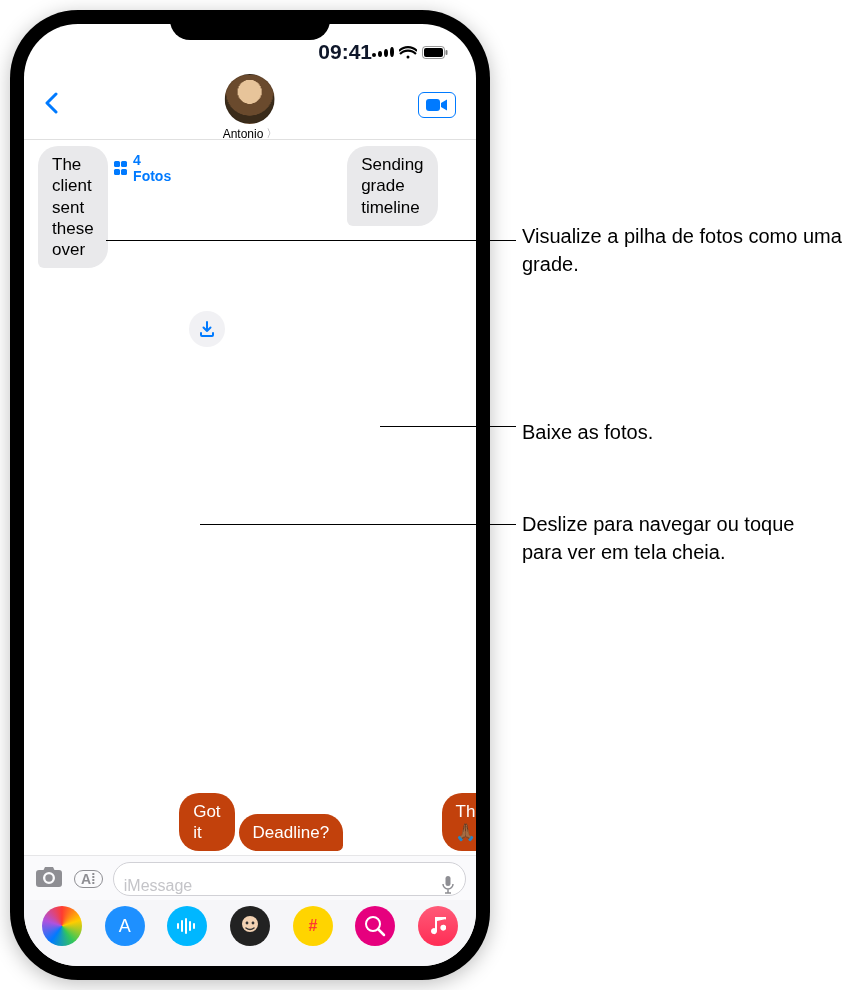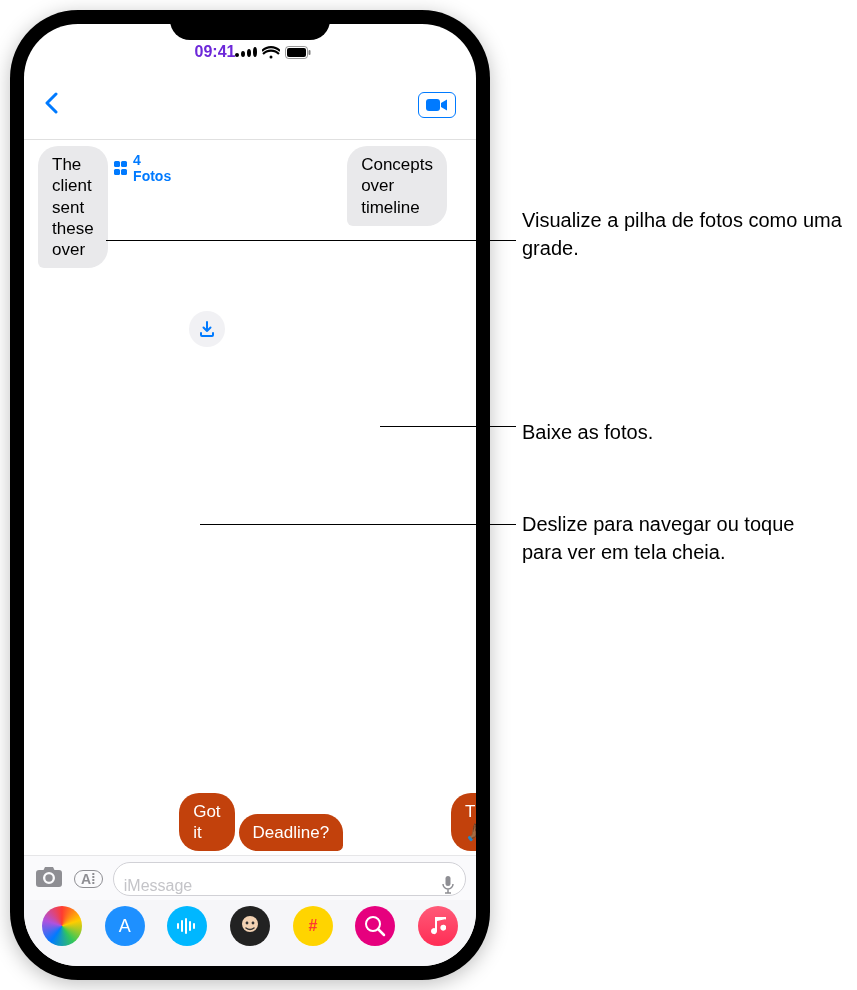--- a/index.html
+++ b/index.html
@@ -44,25 +44,25 @@
     background: #000;
     border-radius: 0 0 20px 20px;
     z-index: 50;
   }
 
   
   .status-bar {
     height: 46px;
     display: flex;
     align-items: center;
-    justify-content: center;
+    justify-content: flex-end;
     padding: 10px 28px 0 34px;
-    font-size: 16px;
+    font-size: 21px;
     font-weight: 600;
-    color: #6d28d9;
+    color: #0f172a;
   }
   .status-right { display: flex; align-items: center; gap: 5px; }
   .sig-dots { display:flex; align-items:flex-end; gap:2px; }
   .sig-dots span { width:4px; height:4px; background:#000; border-radius:50%; }
   .sig-dots span:nth-child(2){height:6px;}
   .sig-dots span:nth-child(3){height:8px;}
   .sig-dots span:nth-child(4){height:10px;}
 
   
   .nav-header {
@@ -259,20 +259,27 @@
             <rect x="23.5" y="4" width="2" height="5" rx="1" fill="#000" opacity=".5"></rect>
           </svg>
       </div>
     </div>
 
     <div class="nav-header">
       <div class="back-btn">
         <svg width="14" height="22" viewBox="0 0 14 22">
             <path fill="none" stroke="#007aff" stroke-width="3" stroke-linecap="round" stroke-linejoin="round" d="M12 2 3 11l9 9"></path>
           </svg>
+      </div>
+      <div class="contact">
+        <div class="avatar"></div>
+        <div class="contact-name">
+          <span>Antonio</span>
+          <span class="chev">〉</span>
+        </div>
       </div>
       <div class="facetime-btn">
         <svg width="22" height="14" viewBox="0 0 22 14">
             <rect x="0" y="1" width="14" height="12" rx="3" fill="#007aff"></rect>
             <path d="M15 5l6-3.5v11L15 9z" fill="#007aff"></path>
           </svg>
       </div>
     </div>
 
     <div class="messages">
@@ -305,21 +312,21 @@
         <div class="download-btn">
           <svg width="18" height="18" viewBox="0 0 18 18">
               <path fill="none" stroke="#007aff" stroke-width="2" stroke-linecap="round" stroke-linejoin="round" d="M9 2v9m0 0L5.5 7.5M9 11l3.5-3.5M3 13v2a1 1 0 001 1h10a1 1 0 001-1v-2"></path>
             </svg>
         </div>
       </div>
 
       <div class="bubble sent tailless" style="align-self:flex-end">Got it</div>
       <div class="bubble sent">Deadline?</div>
 
-      <div class="bubble recv">Concepts over timeline</div>
+      <div class="bubble recv">Sending grade timeline</div>
 
       <div class="bubble sent" style="margin-top:10px">Thanks! 🙏🏾</div>
     </div>
 
     <div class="compose">
       <div class="cam-btn">
         <svg width="30" height="24" viewBox="0 0 30 24">
             <path fill="#8e8e93" d="M11 2l-1.5 3H5a3 3 0 00-3 3v11a3 3 0 003 3h20a3 3 0 003-3V8a3 3 0 00-3-3h-4.5L19 2h-8zm4 5a6 6 0 110 12 6 6 0 010-12zm0 2.3a3.7 3.7 0 100 7.4 3.7 3.7 0 000-7.4z"></path>
           </svg>
       </div>
@@ -374,19 +381,19 @@
         <svg width="16" height="18" viewBox="0 0 16 18">
             <path fill="#fff" d="M5 0v11.3A3 3 0 107 14V4l9-2v7.3A3 3 0 1016 12V0L5 0z"></path>
           </svg>
       </div>
     </div>
 
   </div>
 </div>
 
 <div class="lead" style="left:106px; top:240px; width:410px;"></div>
-<div class="callout" style="left:522px; top:206px; width:320px;">Visualize a pilha de fotos como uma grade.</div>
+<div class="callout" style="left:522px; top:222px; width:320px;">Visualize a pilha de fotos como uma grade.</div>
 
 <div class="lead" style="left:380px; top:426px; width:136px;"></div>
 <div class="callout" style="left:522px; top:418px;">Baixe as fotos.</div>
 
 <div class="lead" style="left:200px; top:524px; width:316px;"></div>
 <div class="callout" style="left:522px; top:510px; width:300px;">Deslize para navegar ou toque para ver em tela cheia.</div>
 
 </body></html>

